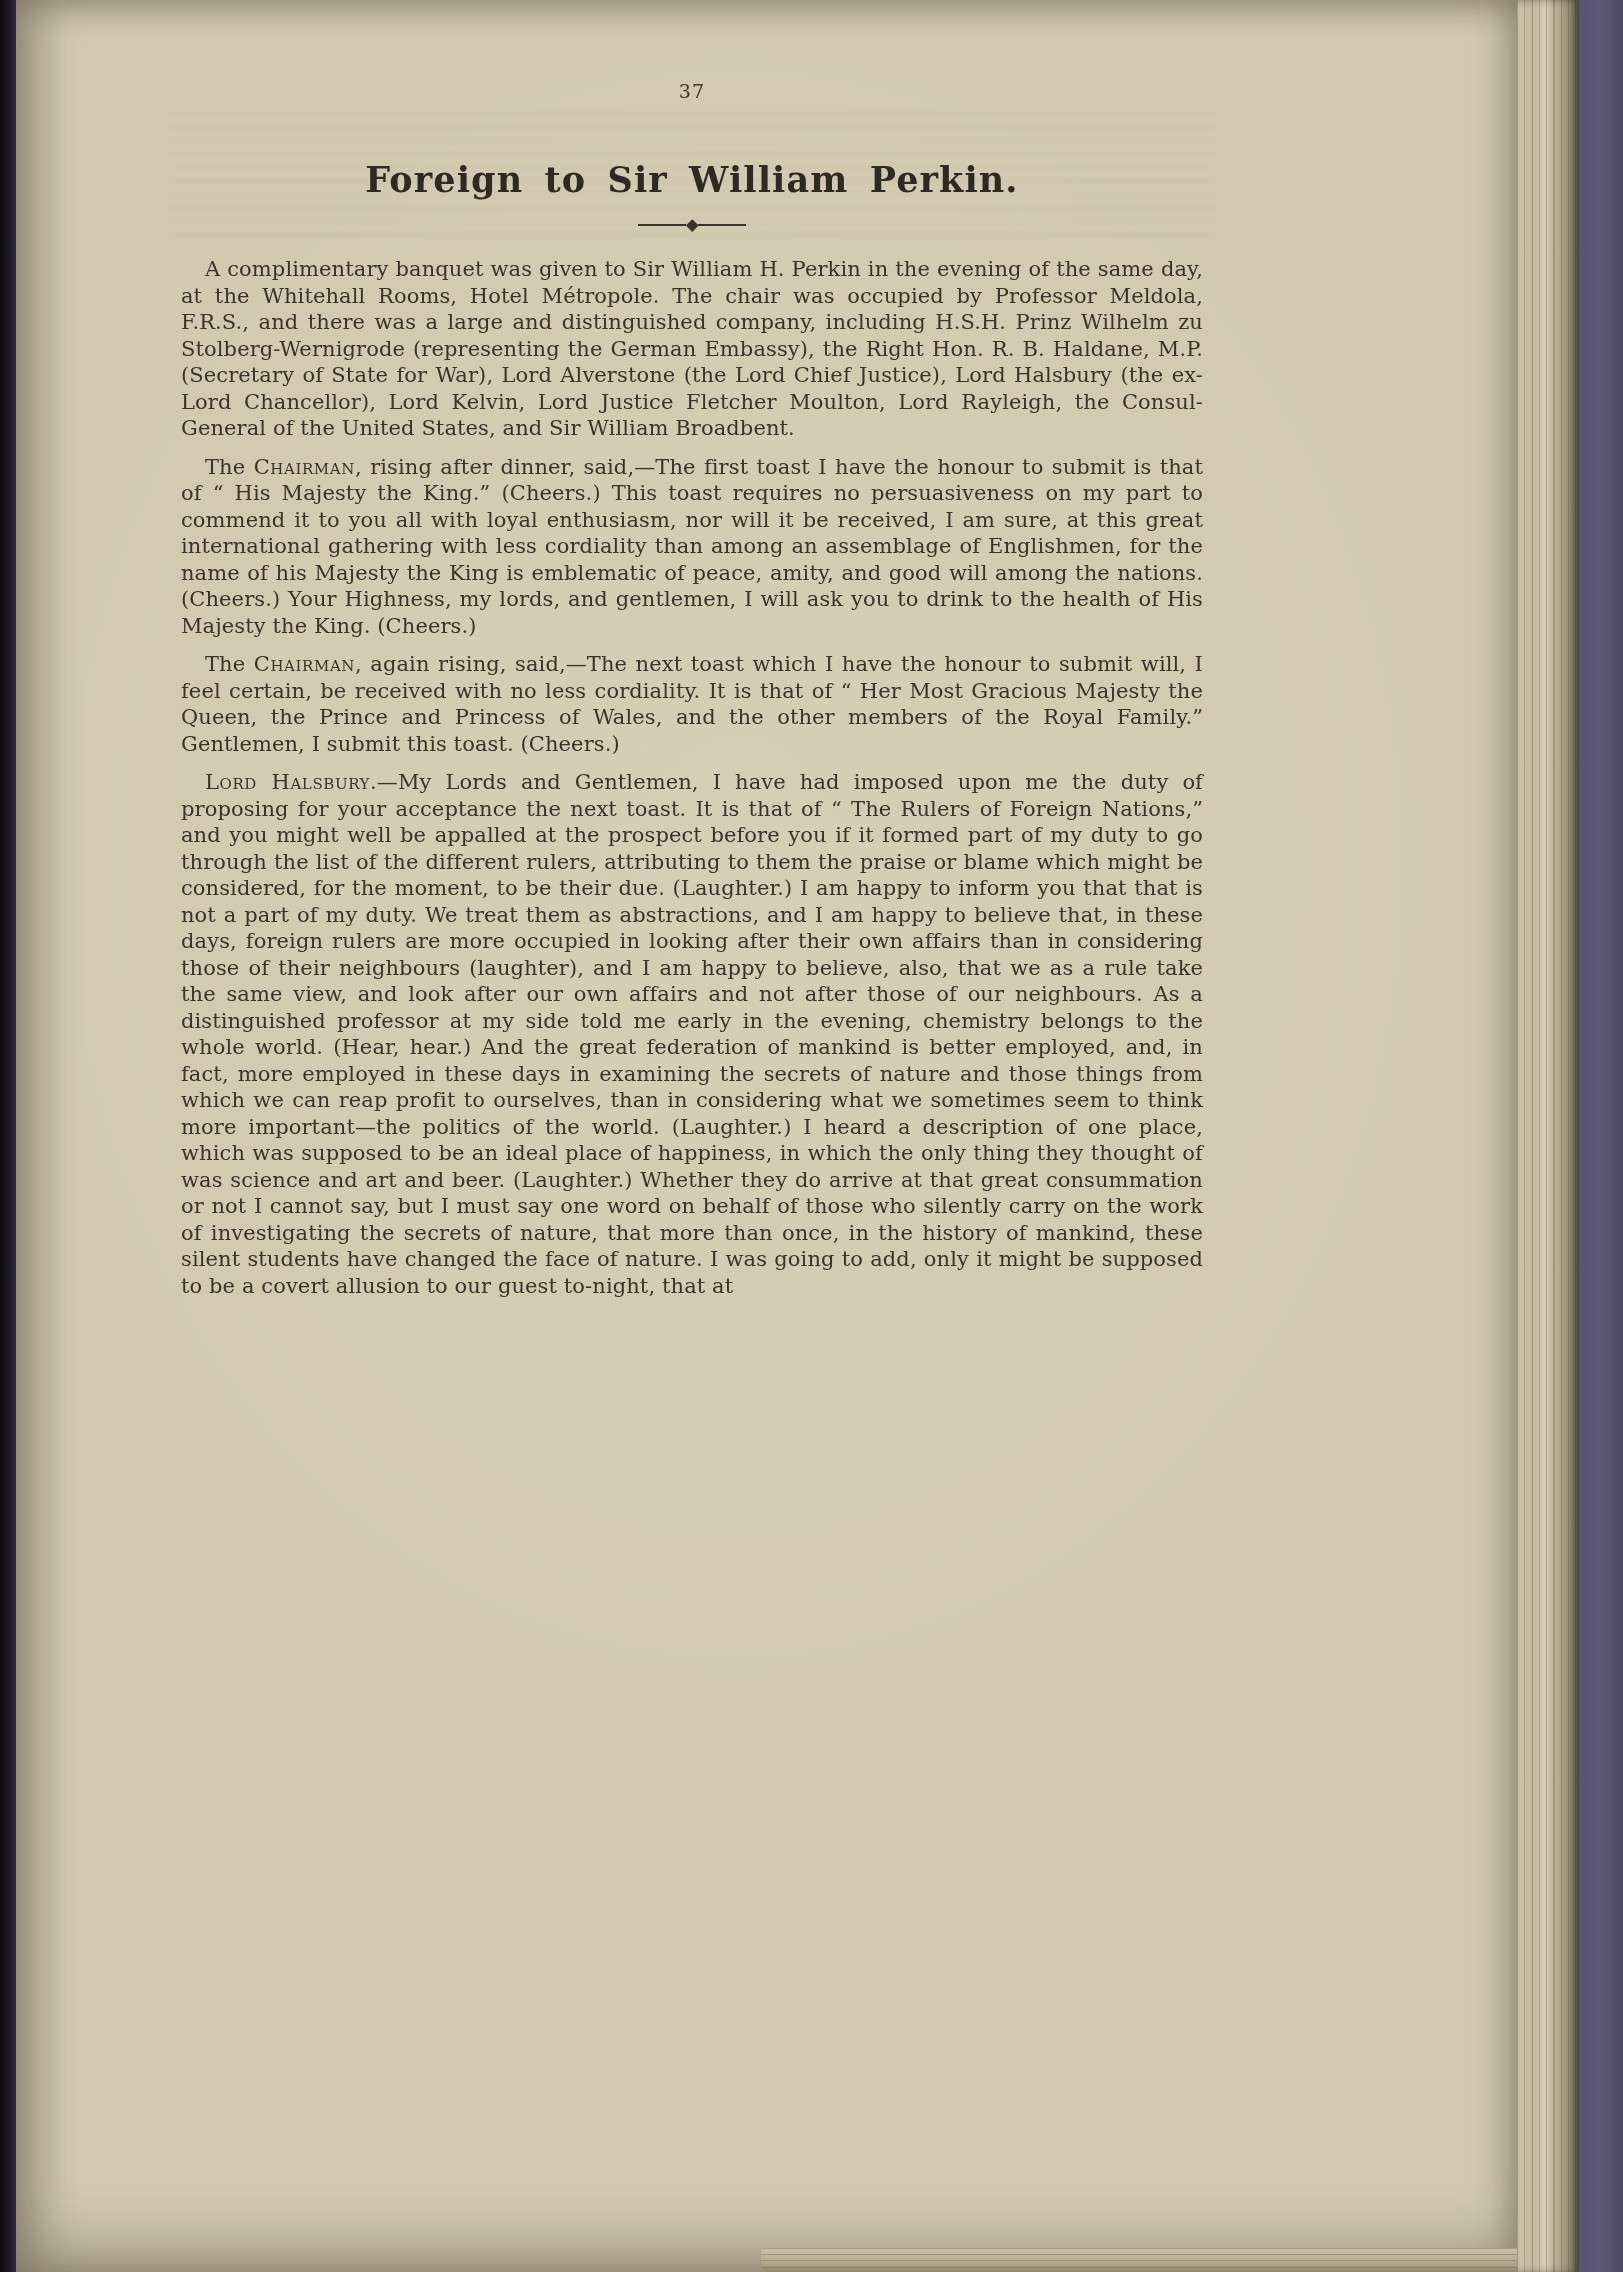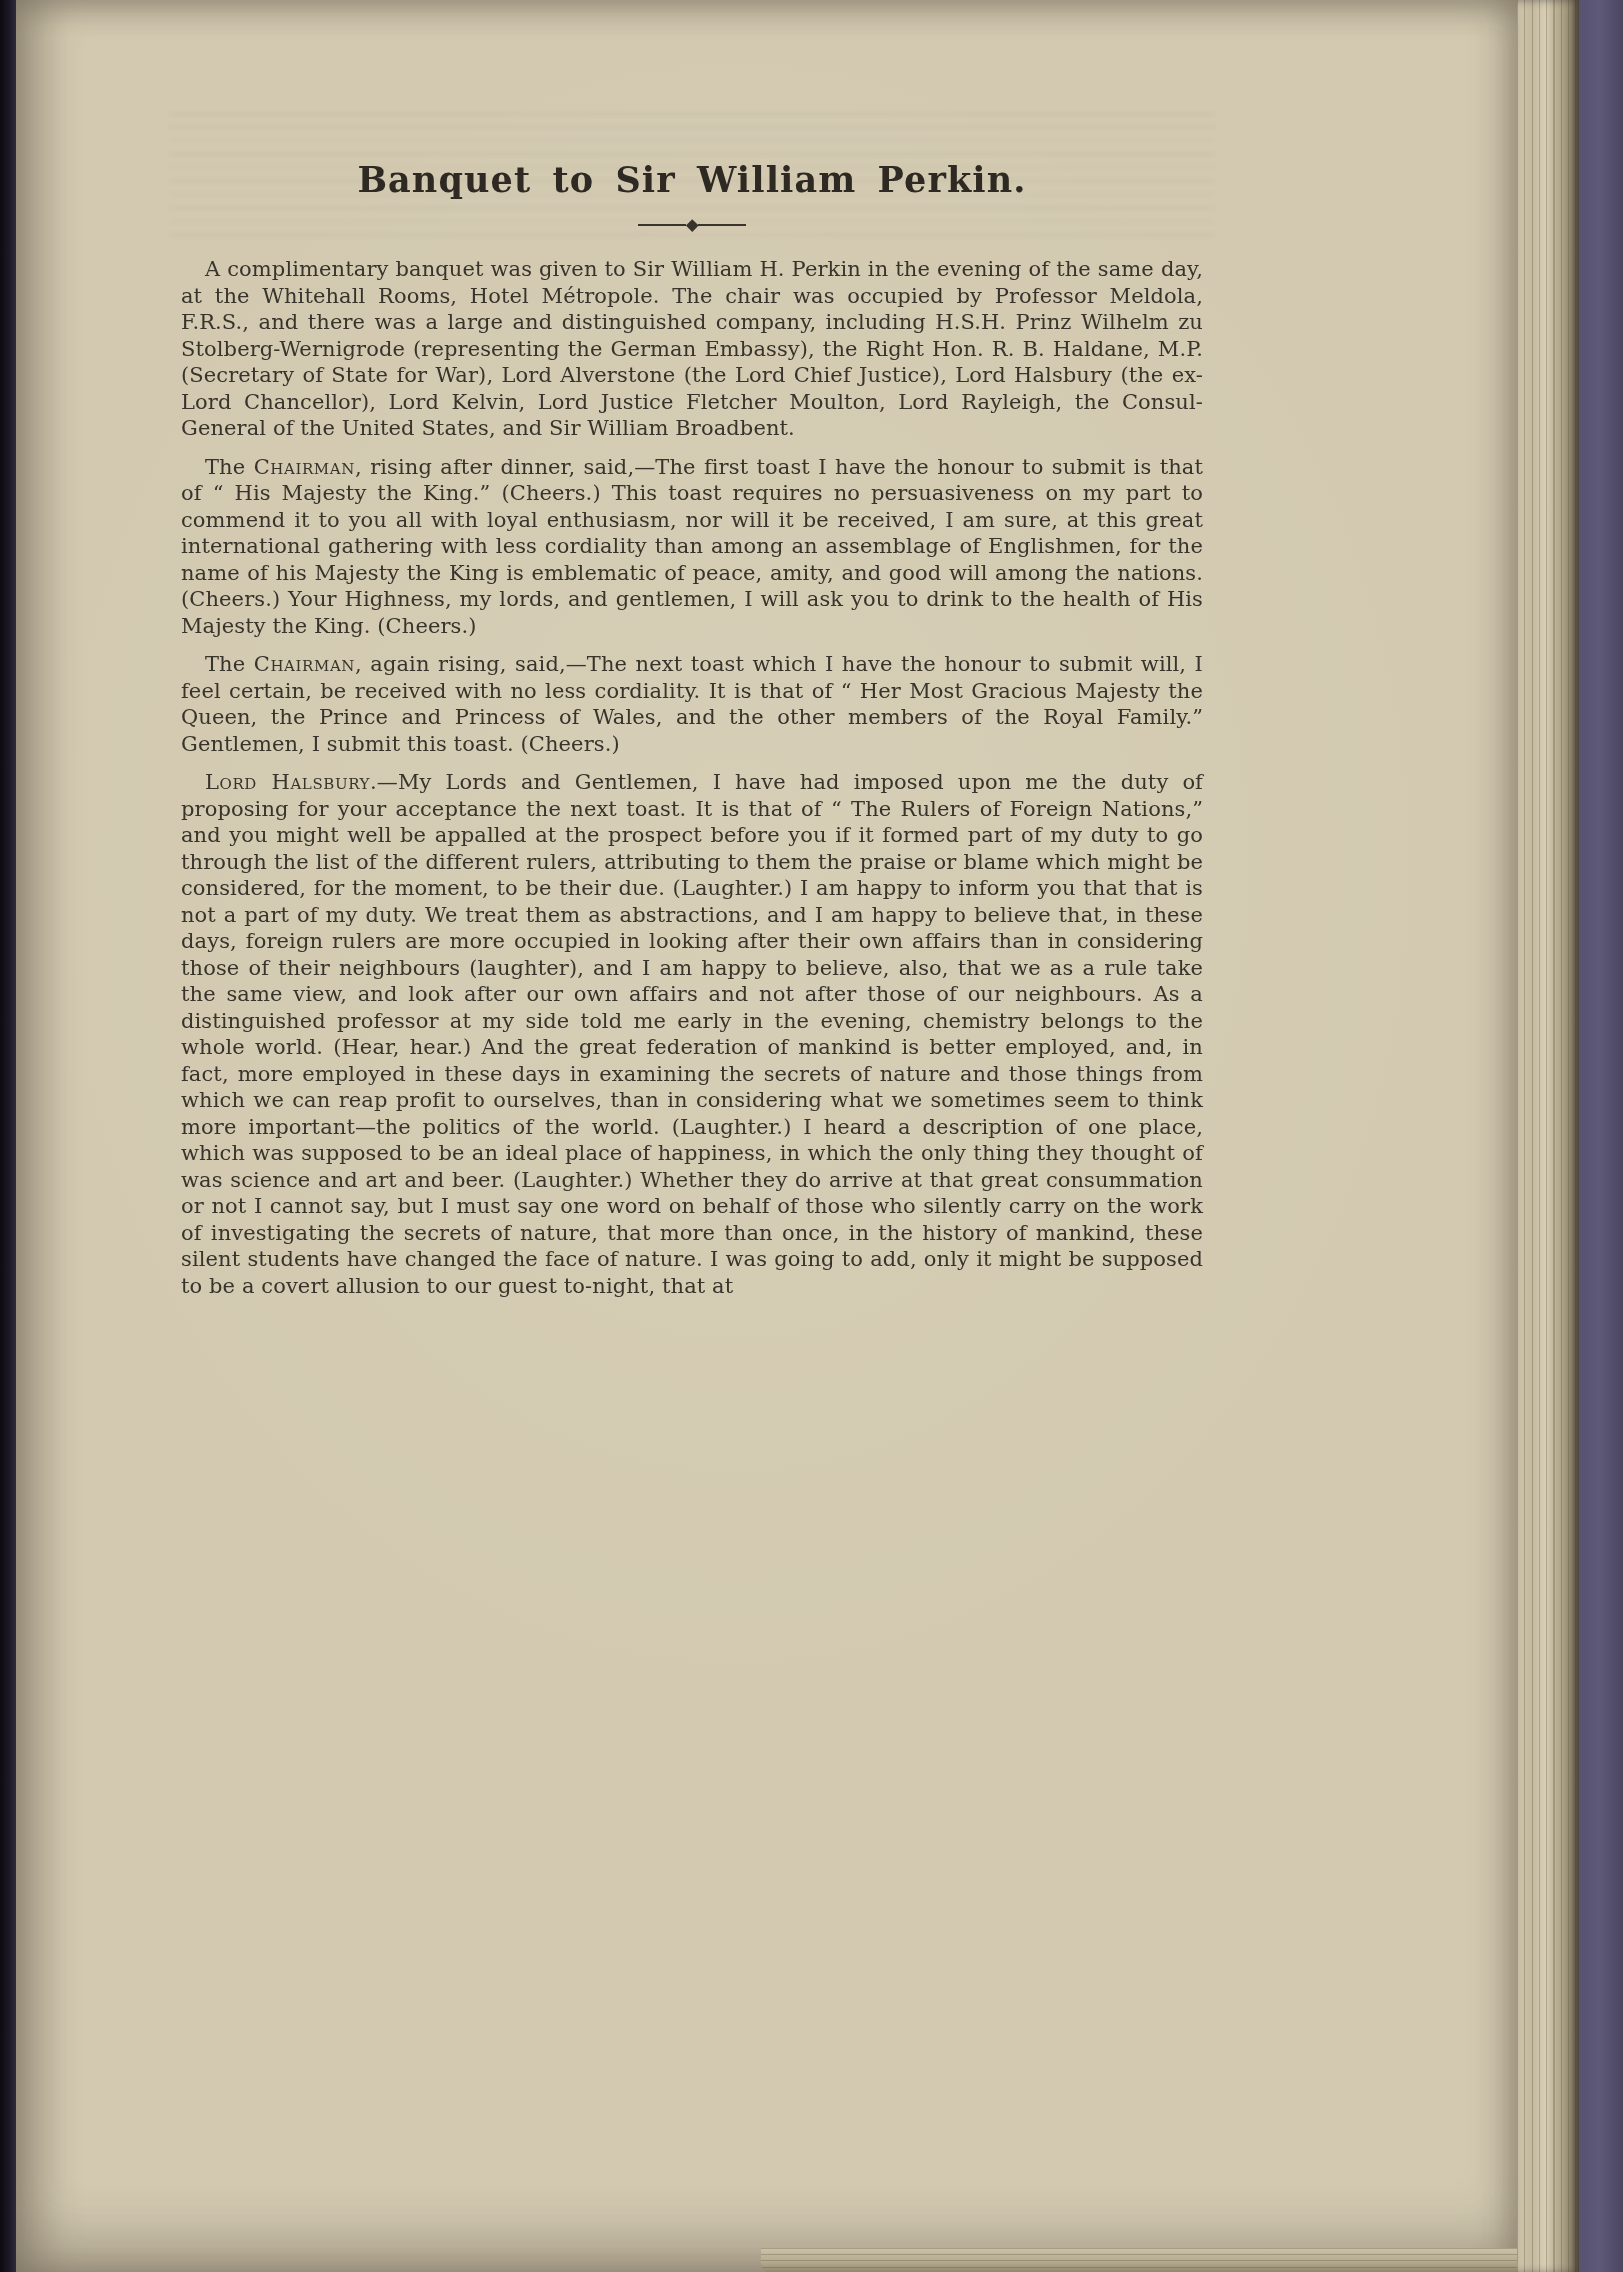--- a/index.html
+++ b/index.html
@@ -135,21 +135,22 @@
     font-variant: small-caps;
     letter-spacing: 0.6px;
   }
 </style>
 </head>
 <body>
 
 <div class="scan">
   <div class="page">
     <div class="bleed"></div>
-    <h1 class="title">Banquet to Sir William Perkin.</h1>
+    <div class="page-number">37</div>
+    <h1 class="title">Foreign to Sir William Perkin.</h1>
     <div class="divider">
       <span class="rule"></span>
       <span class="diamond"></span>
       <span class="rule"></span>
     </div>
     <div class="body">
         <p class="para"><span>A complimentary banquet was given to Sir William H. Perkin in the evening of the same day, at the Whitehall Rooms, Hotel Métropole.  The chair was occupied by Professor Meldola, F.R.S., and there was a large and distinguished company, including H.S.H. Prinz Wilhelm zu Stolberg-Wernigrode (representing the German Embassy), the Right Hon. R. B. Haldane, M.P. (Secretary of State for War), Lord Alverstone (the Lord Chief Justice), Lord Halsbury (the ex-Lord Chancellor), Lord Kelvin, Lord Justice Fletcher Moulton, Lord Rayleigh, the Consul-General of the United States, and Sir William Broadbent.</span></p>
         <p class="para"><span>The </span><span class="sc">Chairman</span><span>, rising after dinner, said,—The first toast I have the honour to submit is that of “ His Majesty the King.”  (Cheers.)  This toast requires no persuasiveness on my part to commend it to you all with loyal enthusiasm, nor will it be received, I am sure, at this great international gathering with less cordiality than among an assemblage of Englishmen, for the name of his Majesty the King is emblematic of peace, amity, and good will among the nations.  (Cheers.)  Your Highness, my lords, and gentlemen, I will ask you to drink to the health of His Majesty the King.  (Cheers.)</span></p>
         <p class="para"><span>The </span><span class="sc">Chairman</span><span>, again rising, said,—The next toast which I have the honour to submit will, I feel certain, be received with no less cordiality.  It is that of “ Her Most Gracious Majesty the Queen, the Prince and Princess of Wales, and the other members of the Royal Family.”  Gentlemen, I submit this toast.  (Cheers.)</span></p>
         <p class="para"><span class="sc">Lord Halsbury</span><span>.—My Lords and Gentlemen, I have had imposed upon me the duty of proposing for your acceptance the next toast.  It is that of “ The Rulers of Foreign Nations,” and you might well be appalled at the prospect before you if it formed part of my duty to go through the list of the different rulers, attributing to them the praise or blame which might be considered, for the moment, to be their due.  (Laughter.)  I am happy to inform you that that is not a part of my duty.  We treat them as abstractions, and I am happy to believe that, in these days, foreign rulers are more occupied in looking after their own affairs than in considering those of their neighbours (laughter), and I am happy to believe, also, that we as a rule take the same view, and look after our own affairs and not after those of our neighbours.  As a distinguished professor at my side told me early in the evening, chemistry belongs to the whole world.  (Hear, hear.)  And the great federation of mankind is better employed, and, in fact, more employed in these days in examining the secrets of nature and those things from which we can reap profit to ourselves, than in considering what we sometimes seem to think more important—the politics of the world.  (Laughter.)  I heard a description of one place, which was supposed to be an ideal place of happiness, in which the only thing they thought of was science and art and beer.  (Laughter.)  Whether they do arrive at that great consummation or not I cannot say, but I must say one word on behalf of those who silently carry on the work of investigating the secrets of nature, that more than once, in the history of mankind, these silent students have changed the face of nature.  I was going to add, only it might be supposed to be a covert allusion to our guest to-night, that at</span></p>

